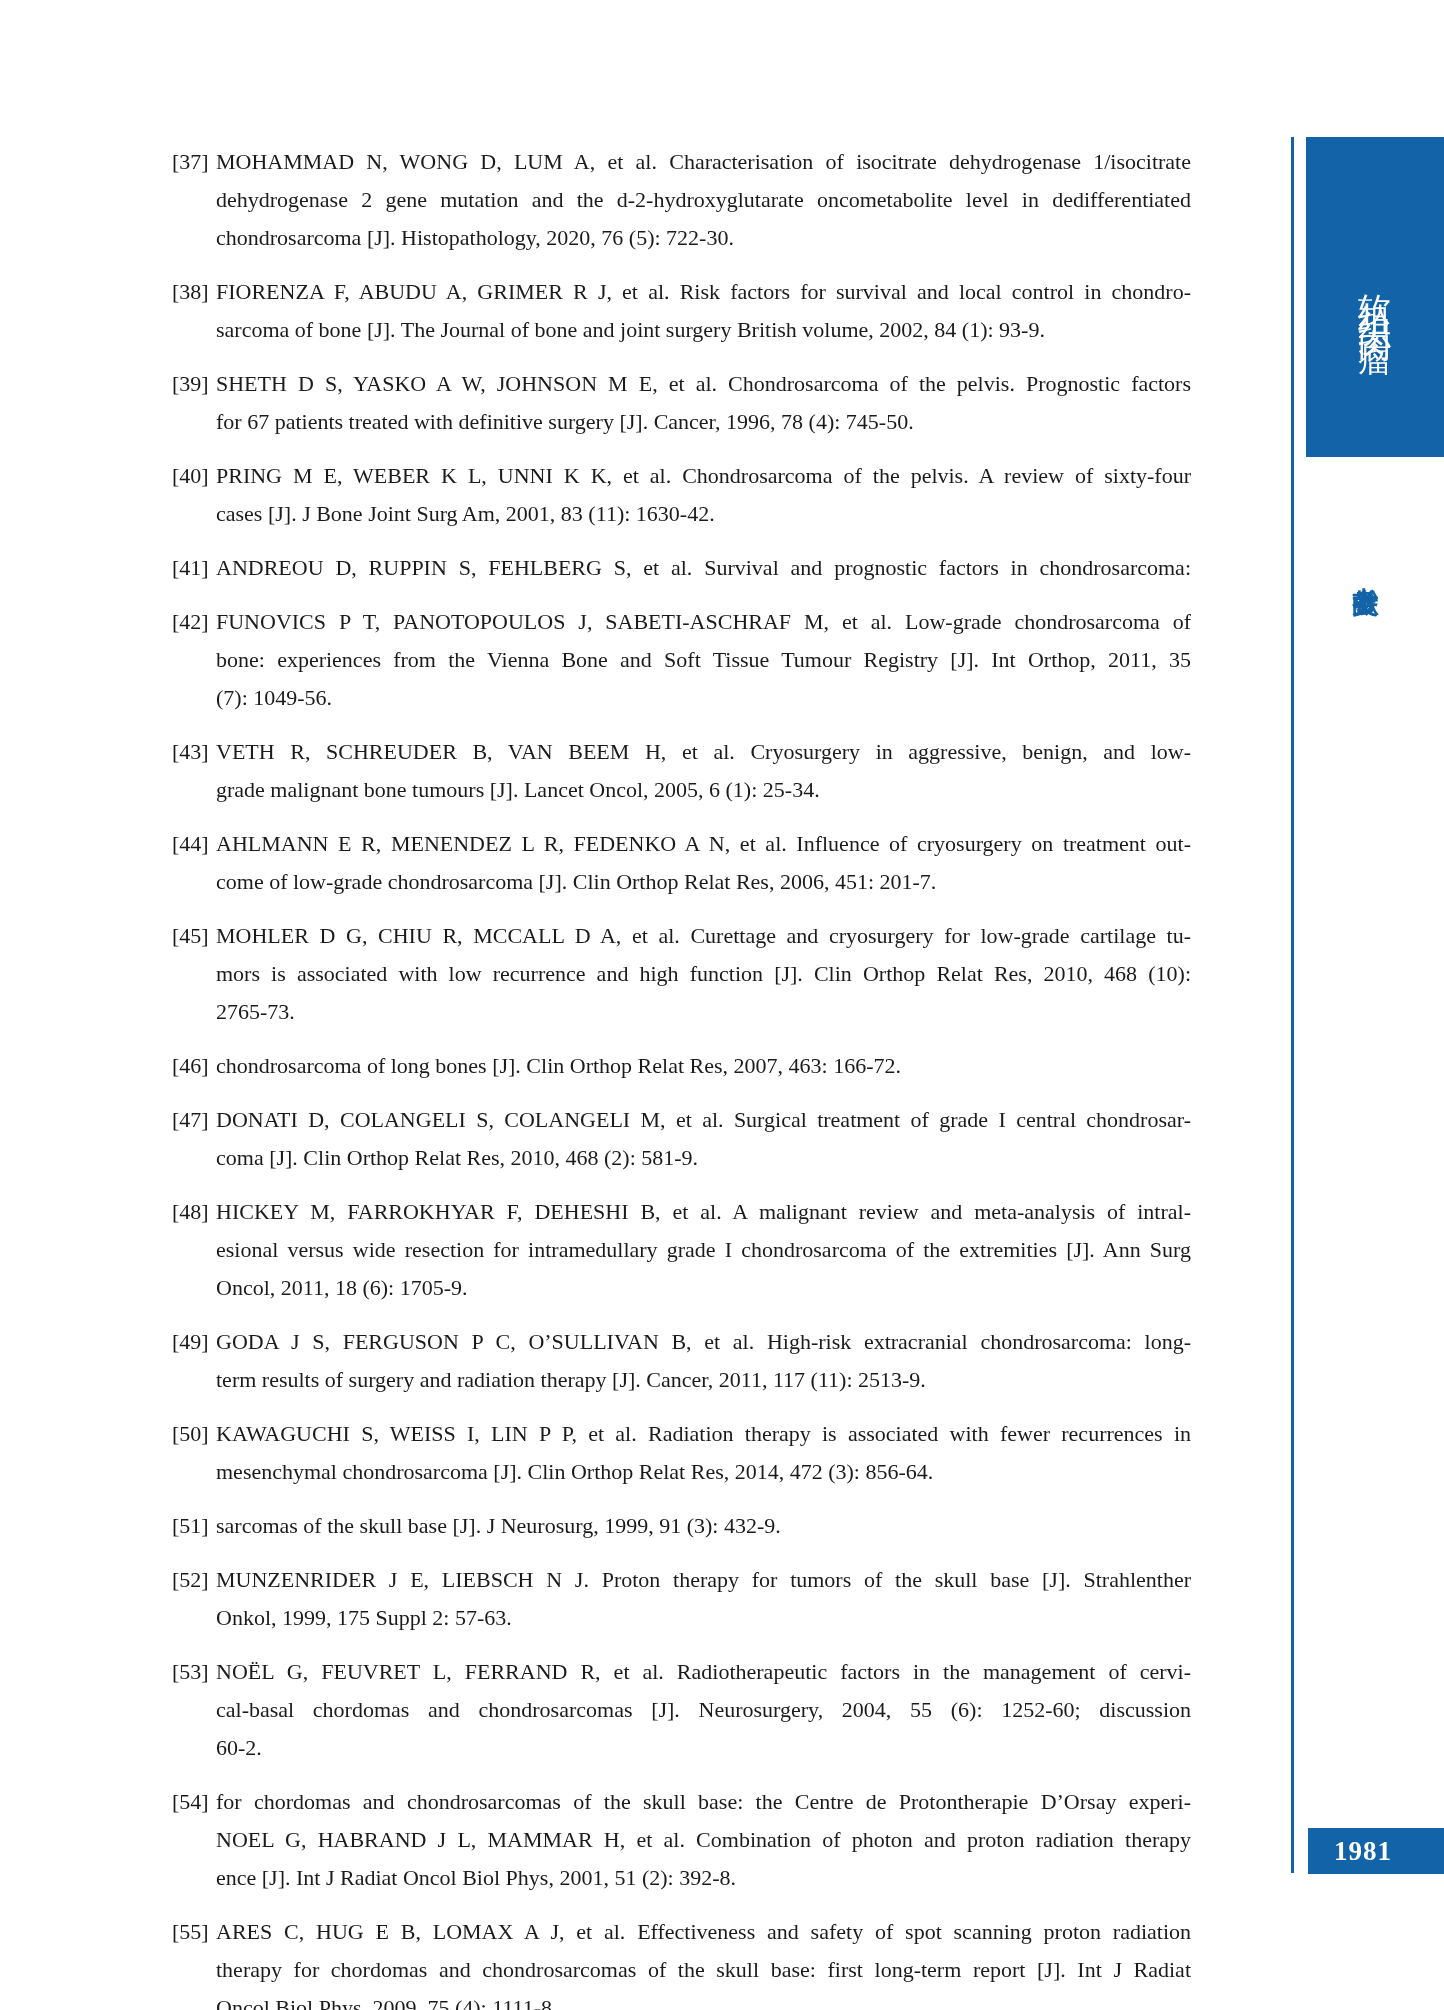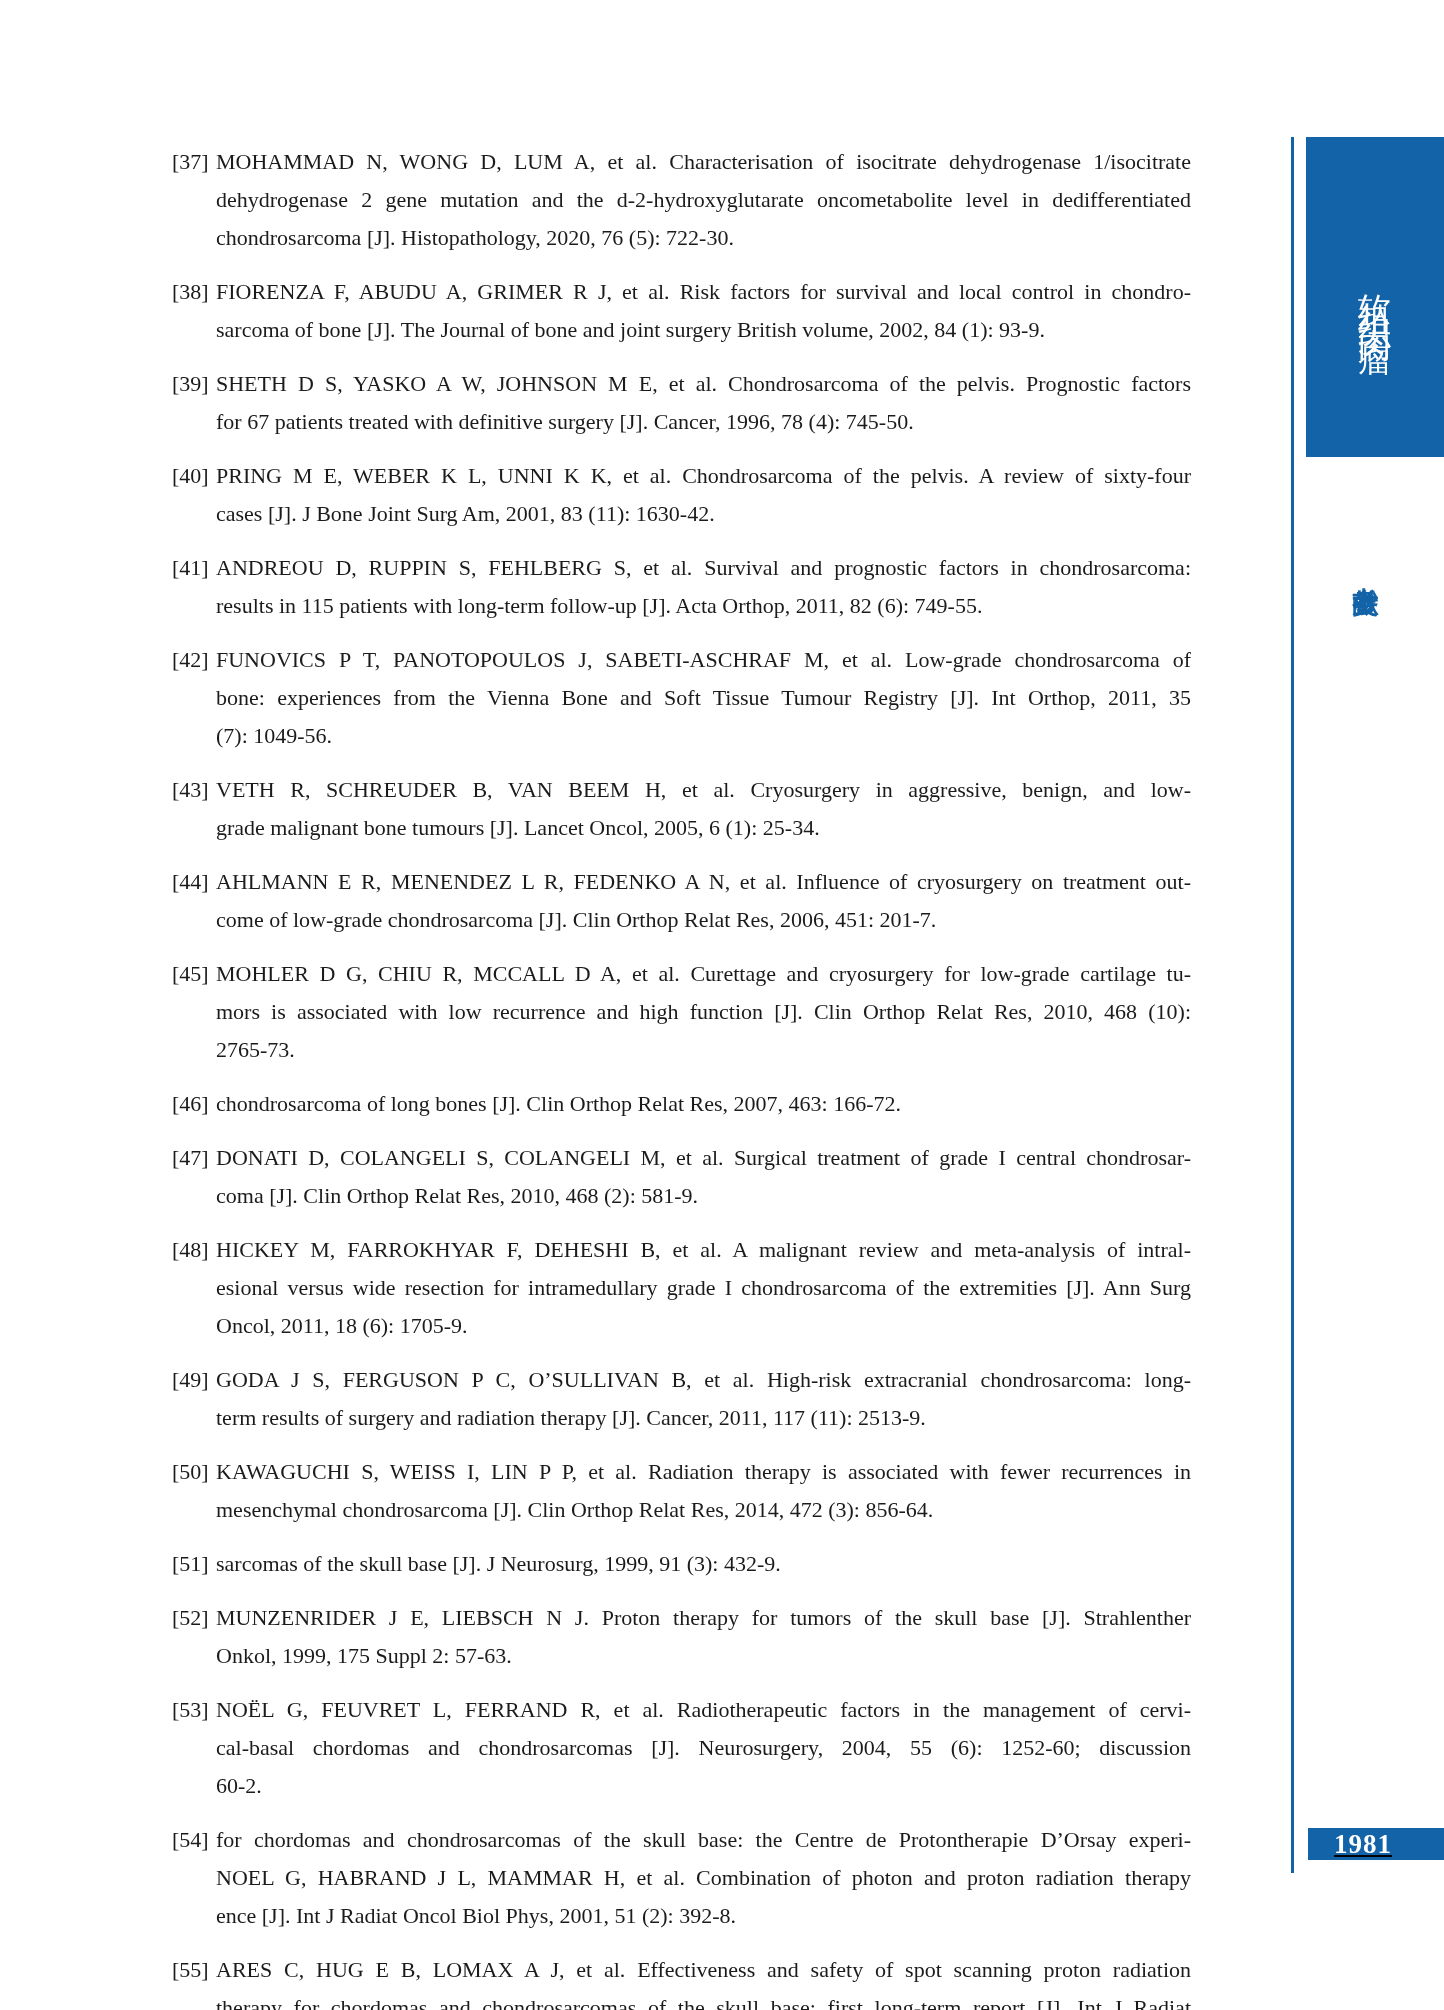--- a/index.html
+++ b/index.html
@@ -80,27 +80,26 @@
     font-size: 26px;
     font-weight: 600;
     letter-spacing: 1px;
     line-height: 1;
   }
   .page-num-box {
     position: absolute;
     left: 1308px;
     top: 1828px;
     width: 136px;
-    height: 32px;
+    height: 46px;
     display: flex;
     align-items: center;
     justify-content: center;
     padding-right: 26px;
     box-sizing: border-box;
-    text-decoration: underline;
   }
   .page-num {
     color: #ffffff;
     font-family: "Liberation Serif", serif;
     font-size: 27px;
     font-weight: bold;
     letter-spacing: 1px;
   }
 </style>
 </head>
@@ -126,21 +125,20 @@
         <span class="line last">for 67 patients treated with definitive surgery [J]. Cancer, 1996, 78 (4): 745-50.</span>
       </p>
       <p class="ref">
         <span class="ref-no">[40]</span>
         <span class="line">PRING M E, WEBER K L, UNNI K K, et al. Chondrosarcoma of the pelvis. A review of sixty-four</span>
         <span class="line last">cases [J]. J Bone Joint Surg Am, 2001, 83 (11): 1630-42.</span>
       </p>
       <p class="ref">
         <span class="ref-no">[41]</span>
         <span class="line">ANDREOU D, RUPPIN S, FEHLBERG S, et al. Survival and prognostic factors in chondrosarcoma:</span>
-        <span class="line last">results in 115 patients with long-term follow-up [J]. Acta Orthop, 2011, 82 (6): 749-55.</span>
       </p>
       <p class="ref">
         <span class="ref-no">[42]</span>
         <span class="line">FUNOVICS P T, PANOTOPOULOS J, SABETI-ASCHRAF M, et al. Low-grade chondrosarcoma of</span>
         <span class="line">bone: experiences from the Vienna Bone and Soft Tissue Tumour Registry [J]. Int Orthop, 2011, 35</span>
         <span class="line last">(7): 1049-56.</span>
       </p>
       <p class="ref">
         <span class="ref-no">[43]</span>
         <span class="line">VETH R, SCHREUDER B, VAN BEEM H, et al. Cryosurgery in aggressive, benign, and low-</span>

